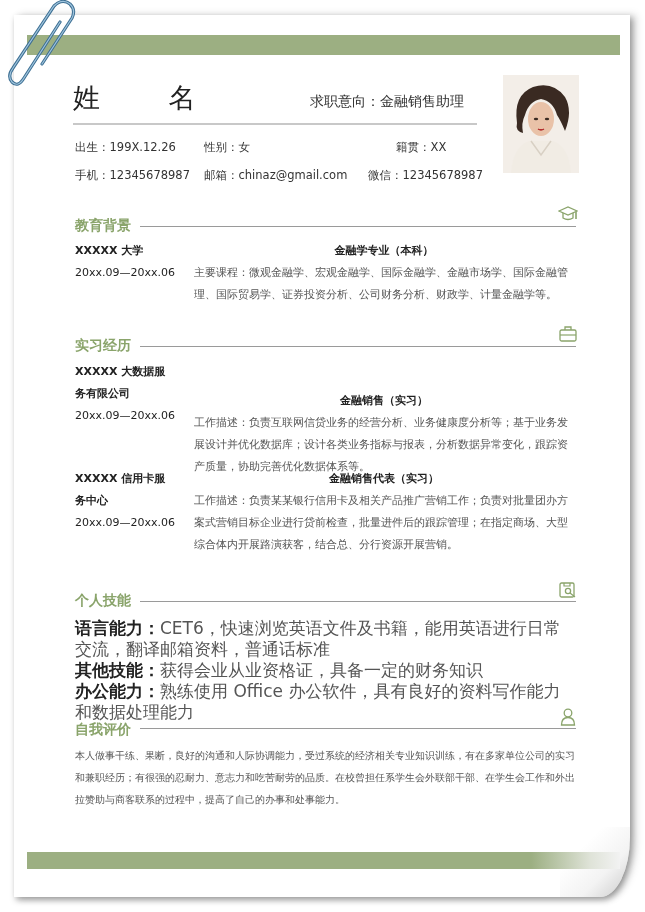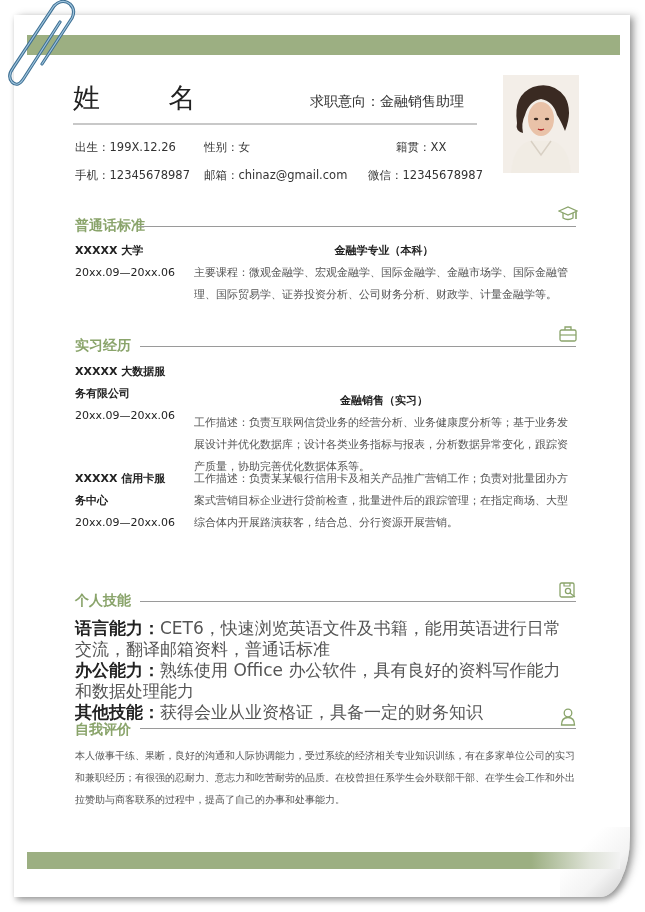--- a/index.html
+++ b/index.html
@@ -89,21 +89,21 @@
   </svg>
 </div>
 
 <div class="info" style="left:75px; top:140px;">出生：199X.12.26</div>
 <div class="info" style="left:204px; top:140px;">性别：女</div>
 <div class="info" style="left:368px; top:140px;margin-left:28px;">籍贯：XX</div>
 <div class="info" style="left:75px; top:168px;">手机：12345678987</div>
 <div class="info" style="left:204px; top:168px;">邮箱：chinaz@gmail.com</div>
 <div class="info" style="left:368px; top:168px;">微信：12345678987</div>
 
-<div class="sec-title" style="top:217px;">普通话标准</div>
+<div class="sec-title" style="top:217px;">教育背景</div>
 <div class="sec-line" style="top:226px;"></div>
 <svg class="sec-icon" style="top:204px;" viewBox="0 0 20 20">
   <path d="M1 7 L10 3 L19 7 L10 11 Z" fill="none" stroke="#8aa46b" stroke-width="1.3"></path>
   <path d="M5 9 L5 14 Q10 17 15 14 L15 9" fill="none" stroke="#8aa46b" stroke-width="1.3"></path>
   <line x1="18" y1="7.5" x2="18" y2="15" stroke="#8aa46b" stroke-width="1.6"></line>
 </svg>
 <div class="left-col" style="top:240px;">
   <div>XXXXX 大学</div>
   <div class="date">20xx.09—20xx.06</div>
 </div>
@@ -129,35 +129,36 @@
   <div class="role">金融销售（实习）</div>
   <div>工作描述：负责互联网信贷业务的经营分析、业务健康度分析等；基于业务发展设计并优化数据库；设计各类业务指标与报表，分析数据异常变化，跟踪资产质量，协助完善优化数据体系等。</div>
 </div>
 
 <div class="left-col" style="top:468px;">
   <div>XXXXX 信用卡服</div>
   <div>务中心</div>
   <div class="date">20xx.09—20xx.06</div>
 </div>
 <div class="right-col" style="top:468px;">
+  <div class="role">金融销售代表（实习）</div>
   <div>工作描述：负责某某银行信用卡及相关产品推广营销工作；负责对批量团办方案式营销目标企业进行贷前检查，批量进件后的跟踪管理；在指定商场、大型综合体内开展路演获客，结合总、分行资源开展营销。</div>
 </div>
 
 <div class="sec-title" style="top:592px;">个人技能</div>
 <div class="sec-line" style="top:601px;"></div>
 <svg class="sec-icon" style="top:580px;" viewBox="0 0 20 20">
   <rect x="2" y="3" width="14" height="14" rx="1.5" fill="none" stroke="#8aa46b" stroke-width="1.3"></rect>
   <path d="M6 3 L6 6 L12 6 L12 3" fill="none" stroke="#8aa46b" stroke-width="1.2"></path>
   <circle cx="10" cy="11" r="2.6" fill="none" stroke="#8aa46b" stroke-width="1.3"></circle>
   <line x1="12" y1="13" x2="17" y2="17" stroke="#8aa46b" stroke-width="1.3"></line>
 </svg>
 <div class="skills" style="top:618px;">
   <div><b>语言能力：</b><span>CET6，快速浏览英语文件及书籍，能用英语进行日常交流，翻译邮箱资料，普通话标准</span></div>
+  <div><b>其他技能：</b><span>获得会业从业资格证，具备一定的财务知识</span></div>
   <div><b>办公能力：</b><span>熟练使用 Office 办公软件，具有良好的资料写作能力和数据处理能力</span></div>
-  <div><b>其他技能：</b><span>获得会业从业资格证，具备一定的财务知识</span></div>
 </div>
 
 <div class="sec-title" style="top:721px;">自我评价</div>
 <div class="sec-line" style="top:728px;"></div>
 <svg class="sec-icon" style="top:707px;" viewBox="0 0 20 20">
   <circle cx="10" cy="6" r="3.8" fill="none" stroke="#8aa46b" stroke-width="1.3"></circle>
   <path d="M3.5 18 Q3.5 10.5 10 10.5 Q16.5 10.5 16.5 18 Z" fill="none" stroke="#8aa46b" stroke-width="1.3"></path>
 </svg>
 <div class="eval" style="top:745px;">本人做事干练、果断，良好的沟通和人际协调能力，受过系统的经济相关专业知识训练，有在多家单位公司的实习和兼职经历；有很强的忍耐力、意志力和吃苦耐劳的品质。在校曾担任系学生会外联部干部、在学生会工作和外出拉赞助与商客联系的过程中，提高了自己的办事和处事能力。</div>
 

